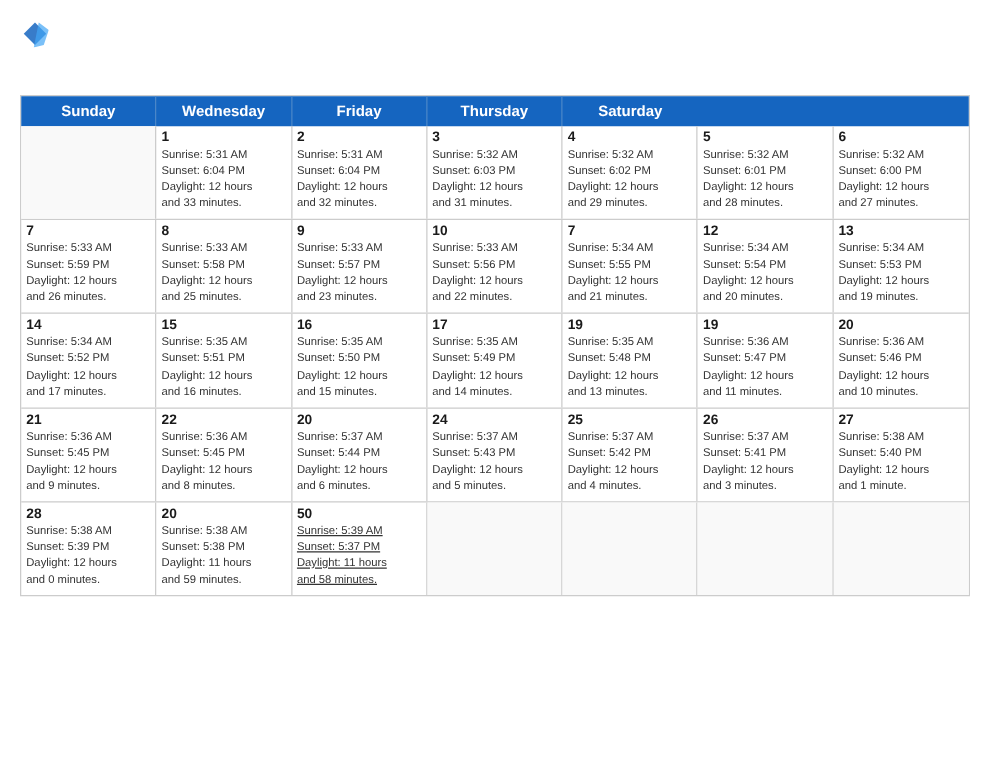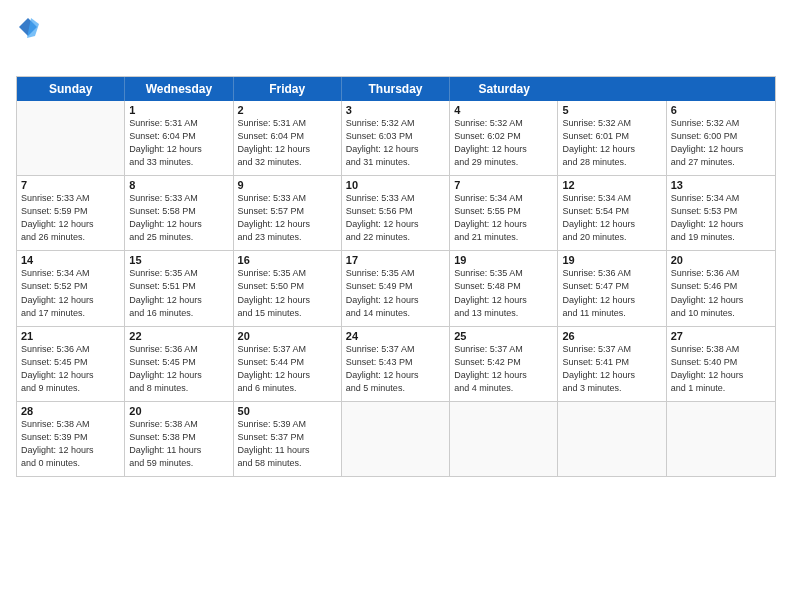--- a/index.html
+++ b/index.html
@@ -333,21 +333,21 @@
           </div>
           <div class="cal-cell">
             <div class="day-num">20</div>
             <div class="cell-info" style="white-space: pre-line;">Sunrise: 5:38 AM
 Sunset: 5:38 PM
 Daylight: 11 hours
 and 59 minutes.</div>
           </div>
           <div class="cal-cell">
             <div class="day-num">50</div>
-            <div class="cell-info" style="white-space: pre-line;">Sunrise: 5:39 AM
+            <div class="cell-info" style="white-space: pre-line; text-decoration: underline;">Sunrise: 5:39 AM
 Sunset: 5:37 PM
 Daylight: 11 hours
 and 58 minutes.</div>
           </div>
           <div class="cal-cell empty"></div>
           <div class="cal-cell empty"></div>
           <div class="cal-cell empty"></div>
           <div class="cal-cell empty"></div>
         </div>
       </div>

